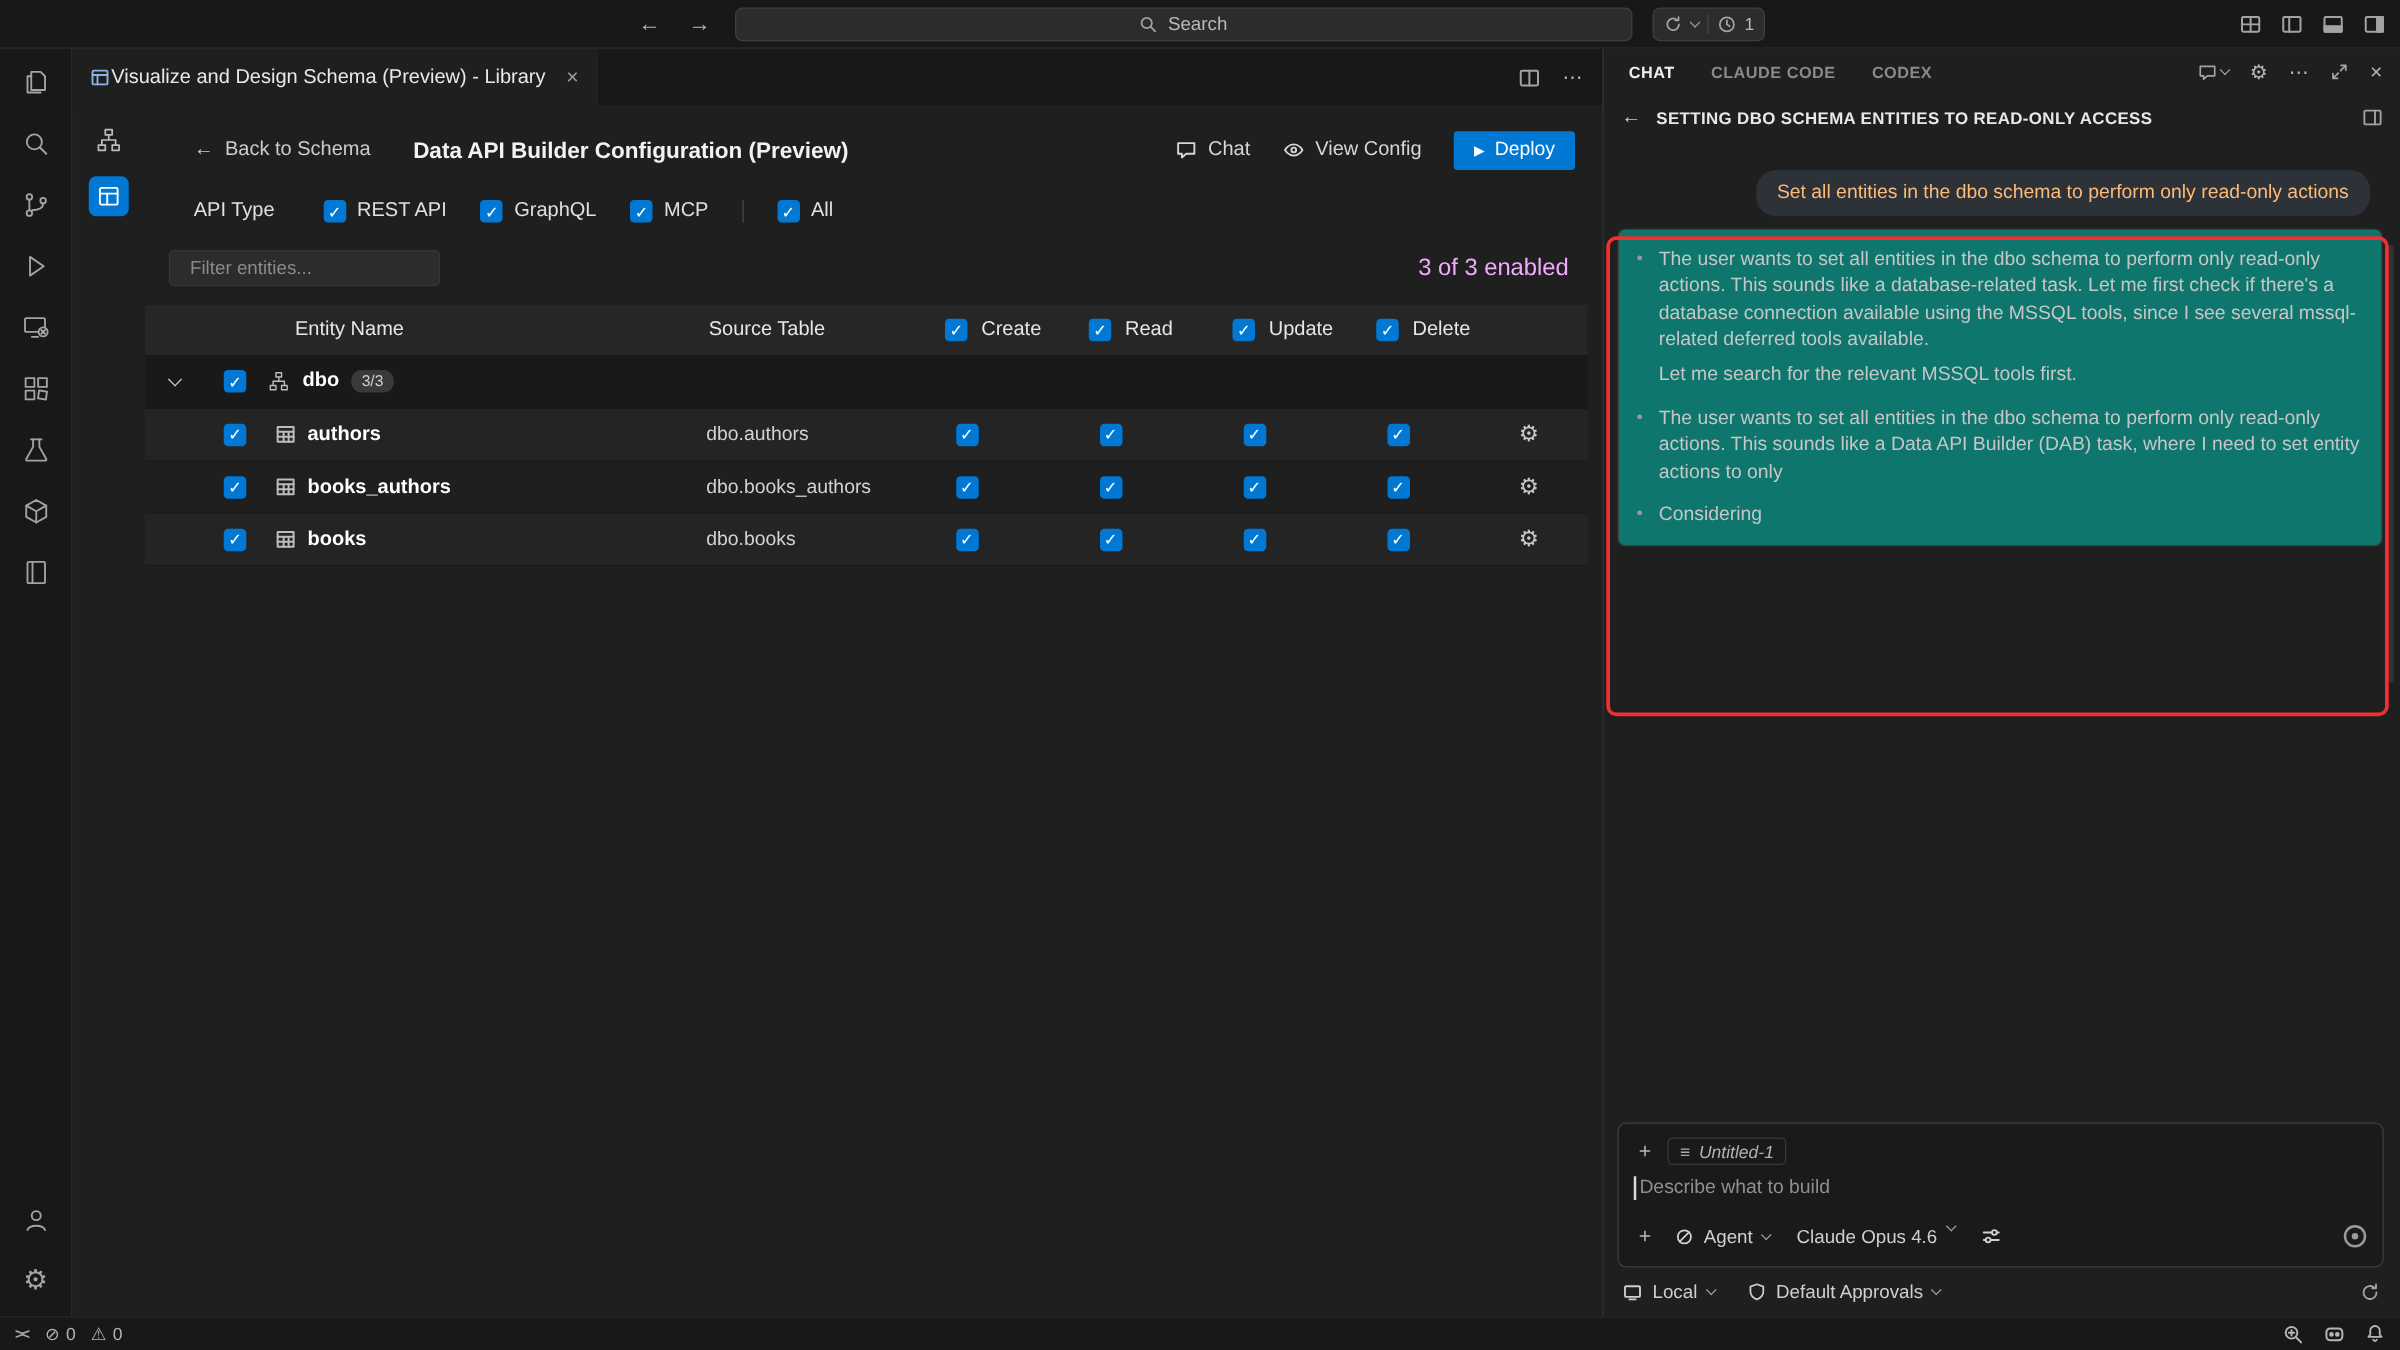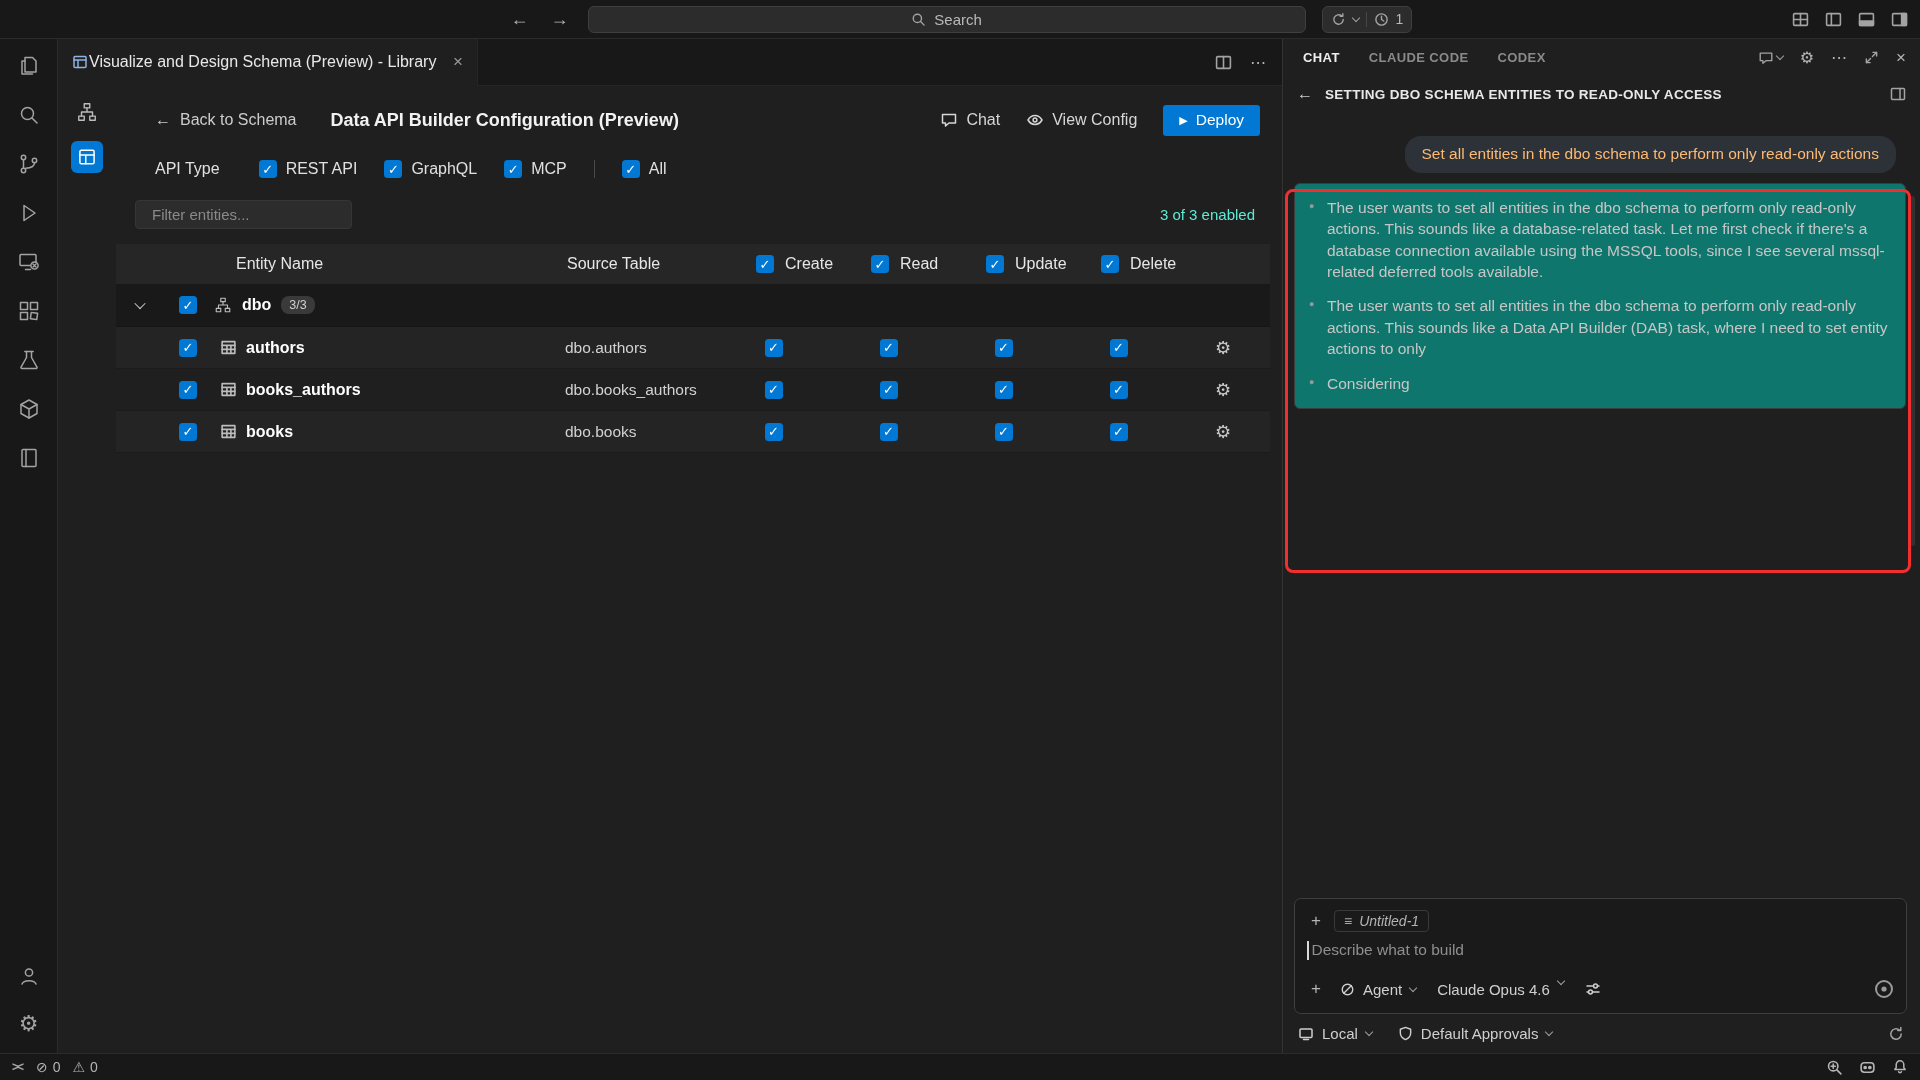--- a/index.html
+++ b/index.html
@@ -45,21 +45,21 @@
 
   .api-row{display:flex;align-items:center;gap:27px;margin-top:16px;padding-left:39px;height:30px}
   .api-label{color:#e0e0e0;font-size:16px;margin-right:12px}
   .api-item{display:flex;align-items:center;gap:9px;color:#e0e0e0;font-size:16px}
   .vsep{width:1px;height:18px;background:#4a4a4a}
 
   .filter-row{display:flex;align-items:center;margin-top:16px;padding-left:19px;padding-right:8px}
   .filter-input-wrap{width:217px;height:29px;background:#2c2c2c;border:1px solid #363636;border-radius:4px;display:flex;align-items:center;gap:7px;padding:0 9px}
   .filter-input{flex:1;background:transparent;border:none;outline:none;color:#cccccc;font-size:15px;font-family:inherit}
   .filter-input::placeholder{color:#8a8a8a}
-  .enabled-summary{margin-left:auto;color:#5eead4;font-size:15px;padding-right:7px}
+  .enabled-summary{margin-left:auto;color:#f0abfc;font-size:19px;padding-right:7px}
 
   .etable{margin-top:15px}
   .trow{display:grid;grid-template-columns:48px 48px 353px 151px 115px 115px 115px 115px 1fr;align-items:center}
   .thead{height:40px;background:#262626;color:#e6e6e6;font-size:16px}
   .th-name{padding-left:24px}
   .th-src{padding-left:2px}
   .th-act{display:flex;align-items:center;gap:11px;padding-left:40px}
   .grow{height:43px;background:#191919;border-bottom:1px solid #151515}
   .erow{height:42px;background:#242424;border-bottom:1px solid #1b1b1b}
   .erow.alt{background:#1f1f1f}
@@ -519,20 +519,21 @@
           </svg>
       </span>
     </div>
 
     <div class="transcript">
       <div class="annotation"></div>
       <div class="user-bubble">Set all entities in the dbo schema to perform only read-only actions</div>
       <div class="thought-box">
         <div class="thought-item">
           <p>The user wants to set all entities in the dbo schema to perform only read-only actions. This sounds like a database-related task. Let me first check if there's a database connection available using the MSSQL tools, since I see several mssql-related deferred tools available.</p>
+          <p>Let me search for the relevant MSSQL tools first.</p>
         </div>
         <div class="thought-item">
           <p>The user wants to set all entities in the dbo schema to perform only read-only actions. This sounds like a Data API Builder (DAB) task, where I need to set entity actions to only</p>
         </div>
         <div class="thought-item">
           <p>Considering</p>
         </div>
       </div>
       <div class="panel-scrollthumb"></div>
     </div>

